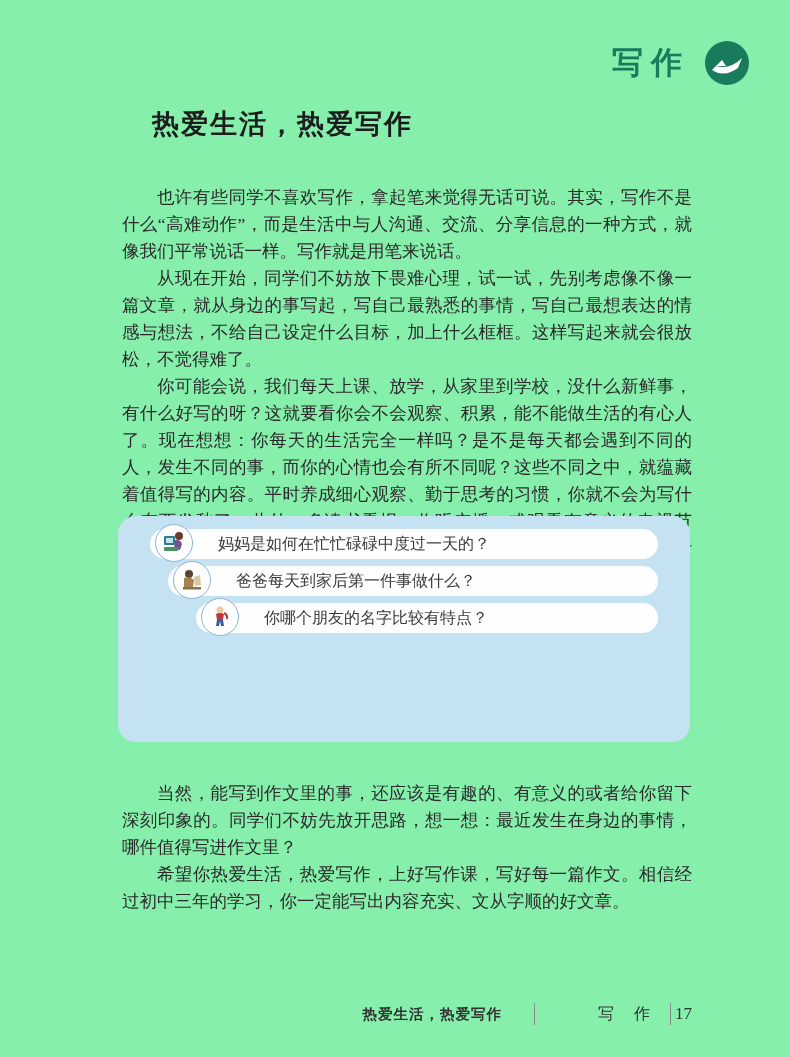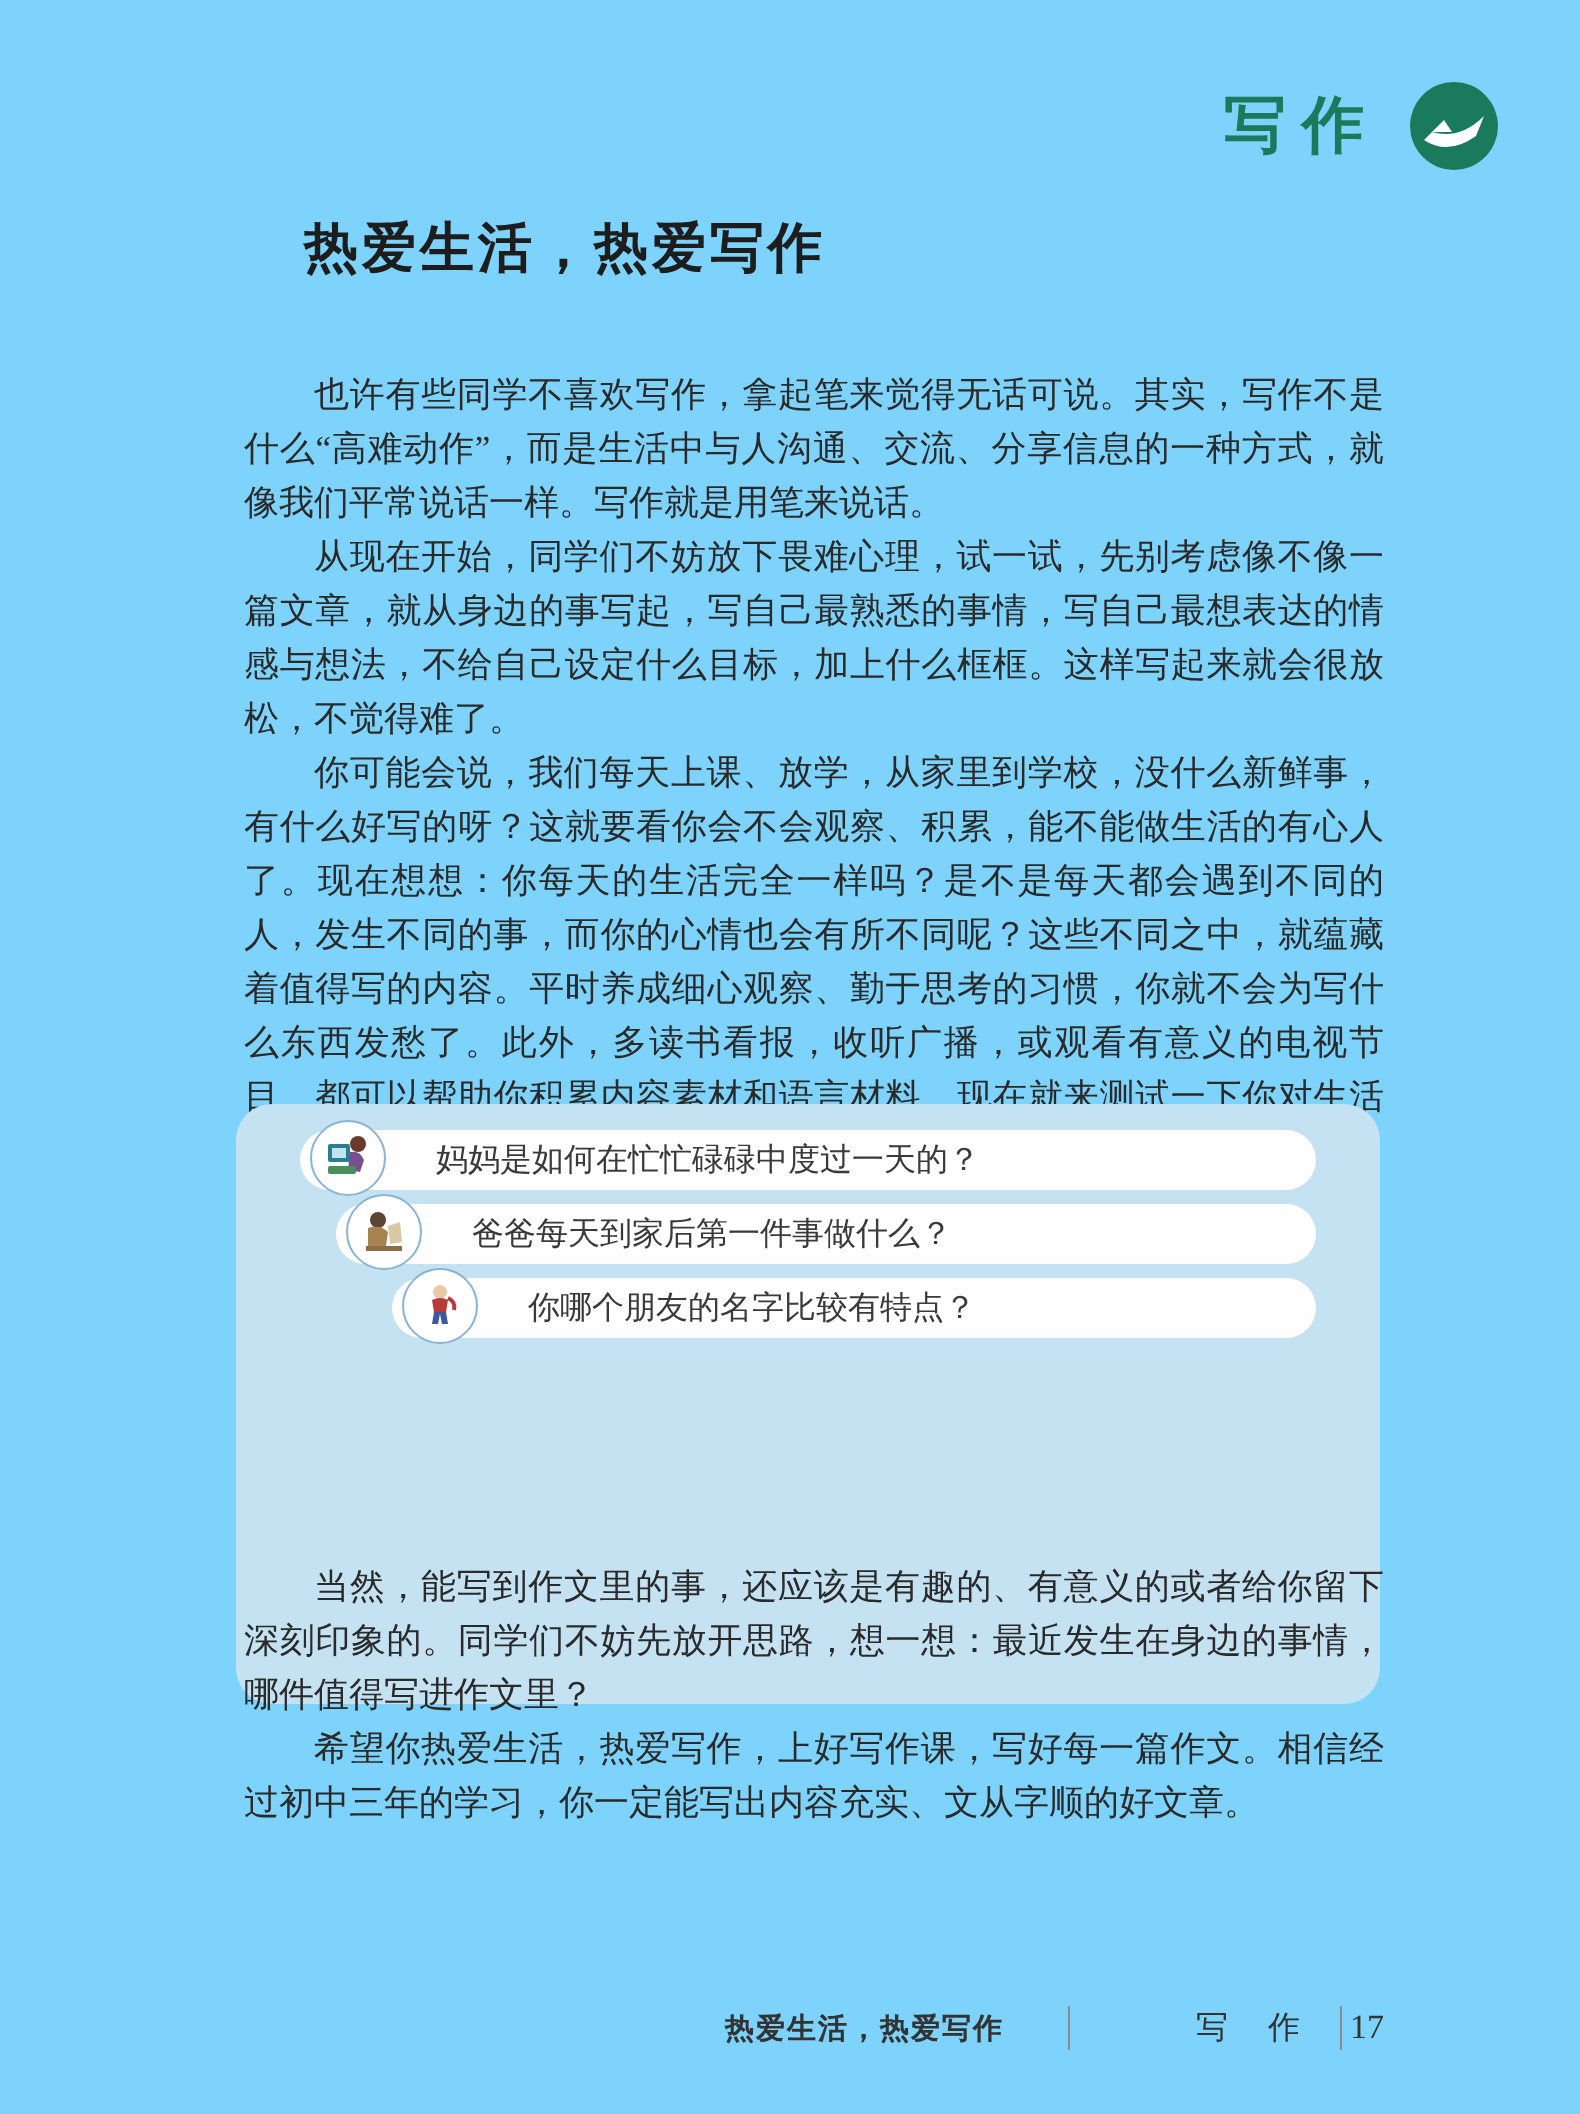--- a/index.html
+++ b/index.html
@@ -1,19 +1,19 @@
 <!DOCTYPE html>
 <html><head>
 <meta charset="utf-8">
 <style>
   html,body{margin:0;padding:0;background:#ffffff;}
   .page{
     position:relative;
     width:790px;height:1057px;
-    background:#7dd3fc;
+    background:#86efac;
     font-family:"Liberation Serif","DejaVu Serif",serif;
     color:#262626;
     overflow:hidden;
   }
   
   .brand{
     position:absolute;top:40px;right:40px;
     display:flex;align-items:center;gap:14px;
   }
   .brand-label{
@@ -32,22 +32,22 @@
   .body-block{position:absolute;left:122px;width:570px;}
   .body-top{top:184px;}
   .body-bottom{top:780px;}
   .body-block p{
     margin:0;font-size:17.5px;line-height:27px;
     text-indent:2em;text-align:justify;
     color:#2a2a2a;
   }
   
   .qbox{
-    position:absolute;top:552px;left:118px;
-    width:572px;height:300px;box-sizing:border-box;
+    position:absolute;top:516px;left:118px;
+    width:572px;height:226px;box-sizing:border-box;
     background:#c5e2f3;border-radius:18px;
     padding-top:13px;
   }
   .qrow{
     position:relative;height:30px;margin-bottom:7px;
     margin-right:32px;border-radius:15px;background:#fefefe;
   }
   .qrow .qtext{
     display:block;padding-left:68px;padding-right:10px;
     font-size:16px;line-height:30px;color:#3a3a3a;

